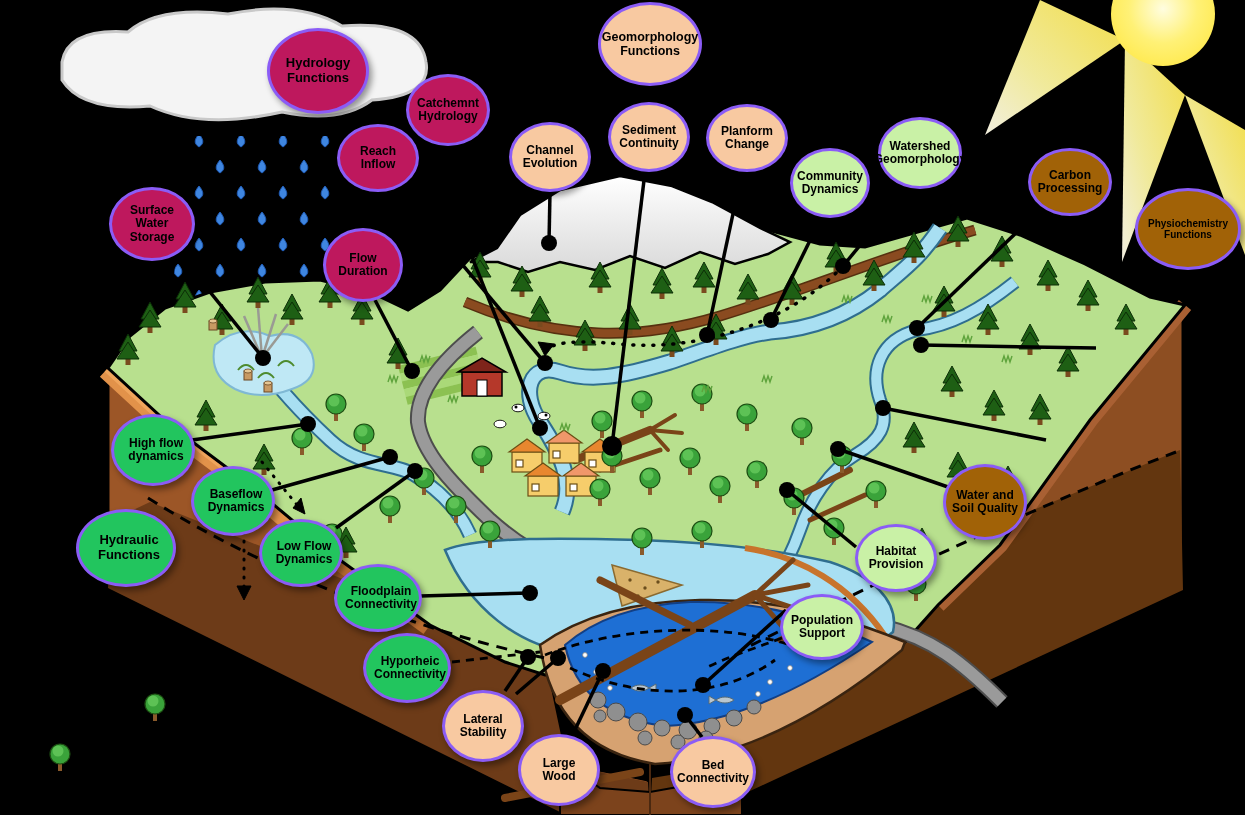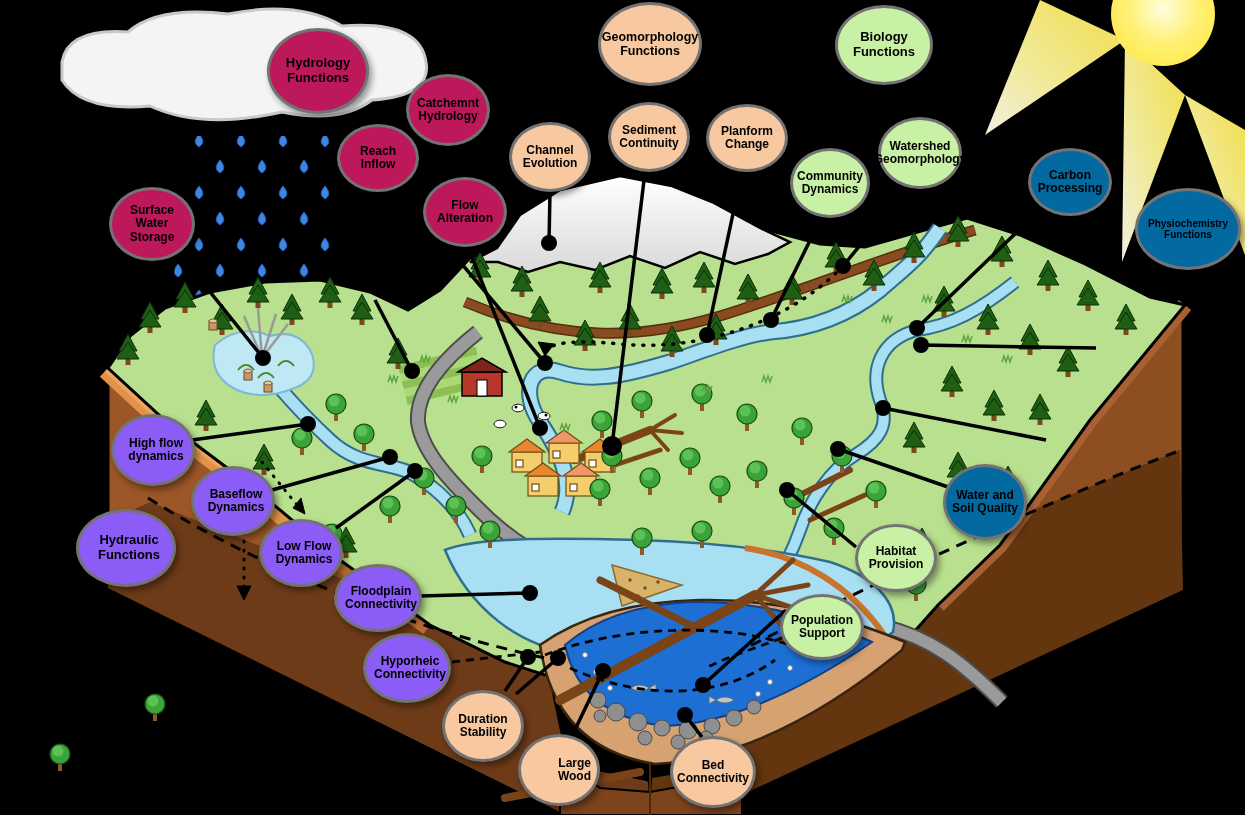--- a/index.html
+++ b/index.html
@@ -1,29 +1,29 @@
 <!DOCTYPE html>
 <html><head>
 <meta charset="utf-8">
 <style>
   html,body{margin:0;padding:0;background:#000;}
   #stage{position:relative;width:1245px;height:815px;background:#000;overflow:hidden;
          font-family:"Liberation Sans", sans-serif;}
   #scene{position:absolute;left:0;top:0;}
-  .bubble{position:absolute;border:3px solid #737373;border-radius:50%;
+  .bubble{position:absolute;border:3px solid #8b5cf6;border-radius:50%;
           display:flex;align-items:center;justify-content:center;text-align:center;
           font-weight:bold;color:#000;font-size:12px;line-height:1.12;
           padding:2px 6px;box-sizing:border-box;
           box-shadow:3px 4px 6px rgba(0,0,0,.4);}
   .cat{font-size:13px;}
   .c-hyd{background:#be185d;}
-  .c-hyl{background:#8b5cf6;padding-left:12px;}
+  .c-hyl{background:#22c55e;padding-left:12px;}
   .c-geo{background:#f8c9a1;}
   .c-bio{background:#c9f1a6;}
-  .c-phy{background:#0369a1;}
+  .c-phy{background:#a16207;}
 </style>
 </head>
 <body>
 
 <div id="stage">
 
 <svg id="scene" width="1245" height="815" viewBox="0 0 1245 815">
   <defs>
     <radialGradient id="sunGrad" cx="50%" cy="45%" r="60%">
       <stop offset="0%" stop-color="#fffde0"></stop>
@@ -414,39 +414,38 @@
         <circle cx="308" cy="424" r="8"></circle>
         <circle cx="390" cy="457" r="8"></circle>
     <circle cx="415" cy="471" r="8"></circle>
         <circle cx="530" cy="593" r="8"></circle>
   </g>
 </svg>
 
 <div class="bubble c-hyd cat" style="left:267px;top:28px;width:102px;height:86px;">Hydrology Functions</div>
 <div class="bubble c-hyd" style="left:406px;top:74px;width:84px;height:72px;">Catchemnt Hydrology</div>
 <div class="bubble c-hyd" style="left:337px;top:124px;width:82px;height:68px;">Reach Inflow</div>
-<div class="bubble c-hyd" style="left:423px;top:177px;width:84px;height:70px;">Flow Alteration</div>
+<div class="bubble c-hyd" style="left:323px;top:228px;width:80px;height:74px;">Flow Duration</div>
 <div class="bubble c-hyd" style="left:109px;top:187px;width:86px;height:74px;">Surface Water Storage</div>
 
 <div class="bubble c-hyl cat" style="left:76px;top:509px;width:100px;height:78px;">Hydraulic Functions</div>
 <div class="bubble c-hyl" style="left:111px;top:414px;width:84px;height:72px;">High flow dynamics</div>
 <div class="bubble c-hyl" style="left:191px;top:466px;width:84px;height:70px;">Baseflow Dynamics</div>
 <div class="bubble c-hyl" style="left:259px;top:519px;width:84px;height:68px;">Low Flow Dynamics</div>
 <div class="bubble c-hyl" style="left:334px;top:564px;width:88px;height:68px;">Floodplain Connectivity</div>
 <div class="bubble c-hyl" style="left:363px;top:633px;width:88px;height:70px;">Hyporheic Connectivity</div>
 
 <div class="bubble c-geo cat" style="left:598px;top:2px;width:104px;height:84px;font-size:12.5px;">Geomorphology Functions</div>
 <div class="bubble c-geo" style="left:509px;top:122px;width:82px;height:70px;">Channel Evolution</div>
 <div class="bubble c-geo" style="left:608px;top:102px;width:82px;height:70px;">Sediment Continuity</div>
 <div class="bubble c-geo" style="left:706px;top:104px;width:82px;height:68px;">Planform Change</div>
-<div class="bubble c-geo" style="left:442px;top:690px;width:82px;height:72px;">Duration Stability</div>
-<div class="bubble c-geo" style="left:518px;top:734px;width:82px;height:72px;text-align:right;">Large Wood</div>
+<div class="bubble c-geo" style="left:442px;top:690px;width:82px;height:72px;">Lateral Stability</div>
+<div class="bubble c-geo" style="left:518px;top:734px;width:82px;height:72px;">Large Wood</div>
 <div class="bubble c-geo" style="left:670px;top:736px;width:86px;height:72px;">Bed Connectivity</div>
 
-<div class="bubble c-bio cat" style="left:835px;top:5px;width:98px;height:80px;">Biology Functions</div>
 <div class="bubble c-bio" style="left:790px;top:148px;width:80px;height:70px;">Community Dynamics</div>
 <div class="bubble c-bio" style="left:878px;top:117px;width:84px;height:72px;">Watershed Geomorphology</div>
 <div class="bubble c-bio" style="left:855px;top:524px;width:82px;height:68px;">Habitat Provision</div>
 <div class="bubble c-bio" style="left:780px;top:594px;width:84px;height:66px;">Population Support</div>
 
 <div class="bubble c-phy cat" style="left:1135px;top:188px;width:106px;height:82px;font-size:10px;">Physiochemistry Functions</div>
 <div class="bubble c-phy" style="left:1028px;top:148px;width:84px;height:68px;">Carbon Processing</div>
 <div class="bubble c-phy" style="left:943px;top:464px;width:84px;height:76px;">Water and Soil Quality</div>
 
 </div>

